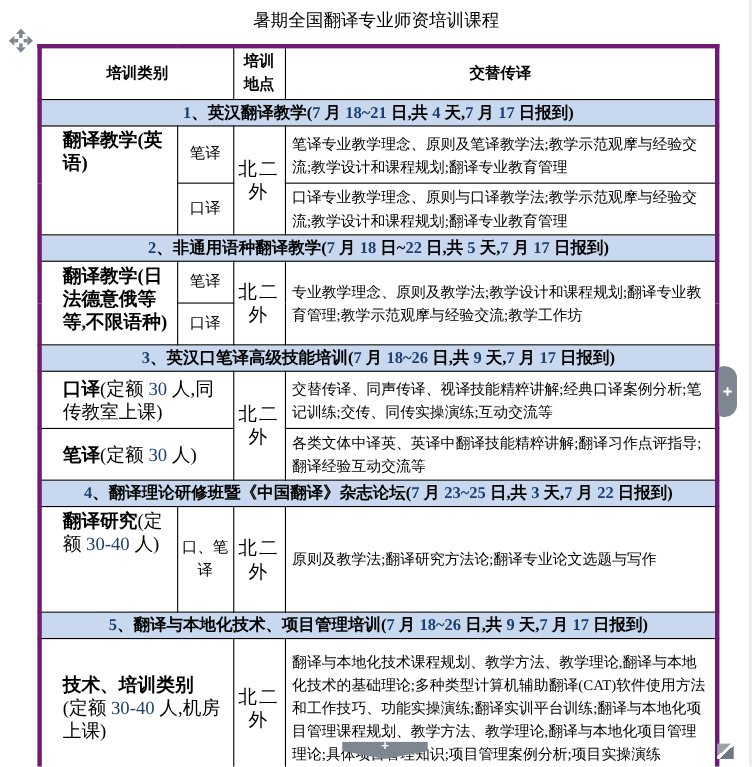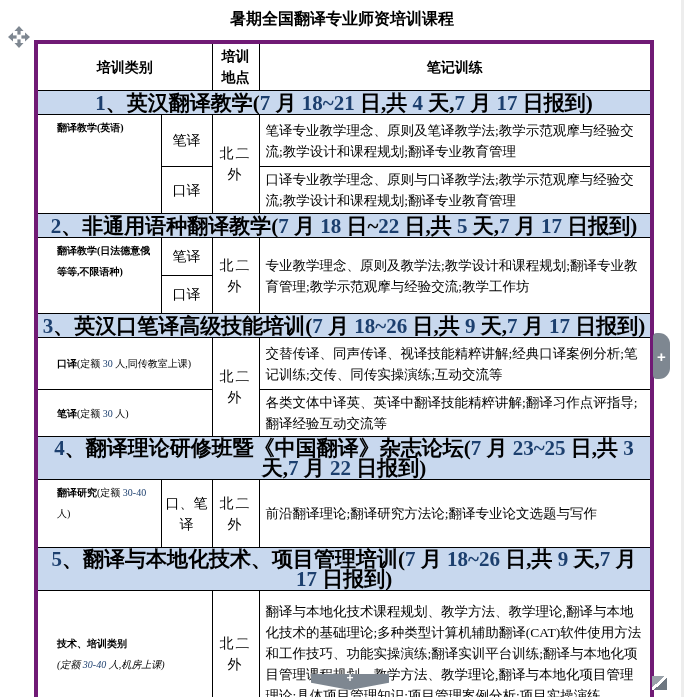--- a/index.html
+++ b/index.html
@@ -14,52 +14,52 @@
     position:relative;
     width:684px;height:697px;
     background:var(--page-bg);
     font-family:"Liberation Serif","DejaVu Serif",serif;
     color:#000;
     overflow:hidden;
   }
   .page-edge{position:absolute;right:0;top:0;width:3px;height:100%;background:#ededed;}
   .doc-title{
     position:absolute;top:9px;left:34px;width:616px;
-    text-align:center;font-size:16px;font-weight:bold;
+    text-align:center;font-size:16px;font-weight:normal;
   }
   
   .move-handle{position:absolute;left:7px;top:25px;width:24px;height:24px;cursor:move;}
   
   table.training{
     position:absolute;left:34px;top:40px;width:616px;
     border-collapse:collapse;table-layout:fixed;
     border:4px solid #701a75;
     background:#fff;
   }
   td{border:1px solid #000;padding:2px 5px;vertical-align:middle;font-size:13.5px;line-height:21px;}
   tr.r-head td{font-weight:bold;text-align:center;font-size:14px;}
   tr.r-head{height:44px;}
   tr.r-banner{height:24px;}
   tr.r-banner td{
     background:var(--banner-bg);
-    font-weight:bold;font-size:21px;text-align:center;
+    font-weight:bold;font-size:15px;text-align:center;
     padding:1px 4px;line-height:20px;
   }
-  .cat{font-size:10px;padding-left:19px;}
+  .cat{font-size:17px;padding-left:19px;}
   .cat .cat-name{font-weight:bold;}
   .cat .cat-note{font-weight:normal;margin-top:20px;}
-  .cat-note-block{display:block;font-weight:normal;font-style:italic;}
+  .cat-note-block{display:block;font-weight:normal;}
   .v-top{vertical-align:top;}
   .mode-cell{text-align:center;font-size:14px;padding:2px;}
-  .loc-cell{text-align:center;font-size:14px;letter-spacing:2px;padding:2px 1px;}
+  .loc-cell{text-align:center;font-size:17px;letter-spacing:2px;padding:2px 1px;}
   .content-cell{font-size:13.5px;line-height:21px;padding:2px 6px;margin-left:28px;}
   .rh-s1a{height:52px;} .rh-s1b{height:44px;}
   .rh-s2a{height:38px;} .rh-s2b{height:38px;}
   .rh-s3a{height:52px;} .rh-s3b{height:44px;}
-  .rh-s4{height:68px;}  .rh-s5{height:128px;}
+  .rh-s4{height:96px;}  .rh-s5{height:128px;}
   .num{color:var(--number);}
   
   .insert-col{
     position:absolute;left:653px;top:333px;width:17px;height:46px;
     background:var(--handle-grey);
     border-radius:4px 11px 11px 4px;
     display:flex;align-items:center;justify-content:center;
     cursor:pointer;
   }
   .insert-col .plus{color:#fff;font-family:"Liberation Sans",sans-serif;font-size:15px;font-weight:bold;line-height:1;}
@@ -107,21 +107,21 @@
       <col style="width:125px">
         <col style="width:51px">
         <col style="width:47px">
         <col style="width:393px">
     </colgroup>
 
     <tbody>
         <tr class="r-head">
       <td colspan="2">培训类别</td>
       <td>培训地点</td>
-      <td>笔记训练</td>
+      <td>交替传译</td>
     </tr>
 
     <tr class="r-banner">
       <td colspan="4"><span class="num">1</span>、英汉翻译教学(<span class="num">7</span> 月 <span class="num">18~21</span> 日,共 <span class="num">4</span> 天,<span class="num">7</span> 月 <span class="num">17</span> 日报到)</td>
     </tr>
     <tr class="rh-s1a">
       <td class="cat v-top" rowspan="2">
         <span class="cat-name">翻译教学(英语)</span>
       </td>
       <td class="mode-cell">笔译</td>
@@ -167,21 +167,21 @@
 
     <tr class="r-banner">
       <td colspan="4"><span class="num">4</span>、翻译理论研修班暨《中国翻译》杂志论坛(<span class="num">7</span> 月 <span class="num">23~25</span> 日,共 <span class="num">3</span> 天,<span class="num">7</span> 月 <span class="num">22</span> 日报到)</td>
     </tr>
     <tr class="rh-s4">
       <td class="cat v-top">
         <span class="cat-name">翻译研究</span><span class="cat-note">(定额 <span class="num">30-40</span> 人)</span>
       </td>
       <td class="mode-cell">口、笔译</td>
       <td class="loc-cell">北二外</td>
-      <td class="content-cell">前沿翻译理论;翻译研究方法论;翻译专业论文选题与写作</td>
+      <td class="content-cell">原则及教学法;翻译研究方法论;翻译专业论文选题与写作</td>
     </tr>
 
     <tr class="r-banner">
       <td colspan="4"><span class="num">5</span>、翻译与本地化技术、项目管理培训(<span class="num">7</span> 月 <span class="num">18~26</span> 日,共 <span class="num">9</span> 天,<span class="num">7</span> 月 <span class="num">17</span> 日报到)</td>
     </tr>
     <tr class="rh-s5">
       <td class="cat" colspan="2">
         <span class="cat-name">技术、培训类别</span>
         <span class="cat-note-block">(定额 <span class="num">30-40</span> 人,机房上课)</span>
       </td>

